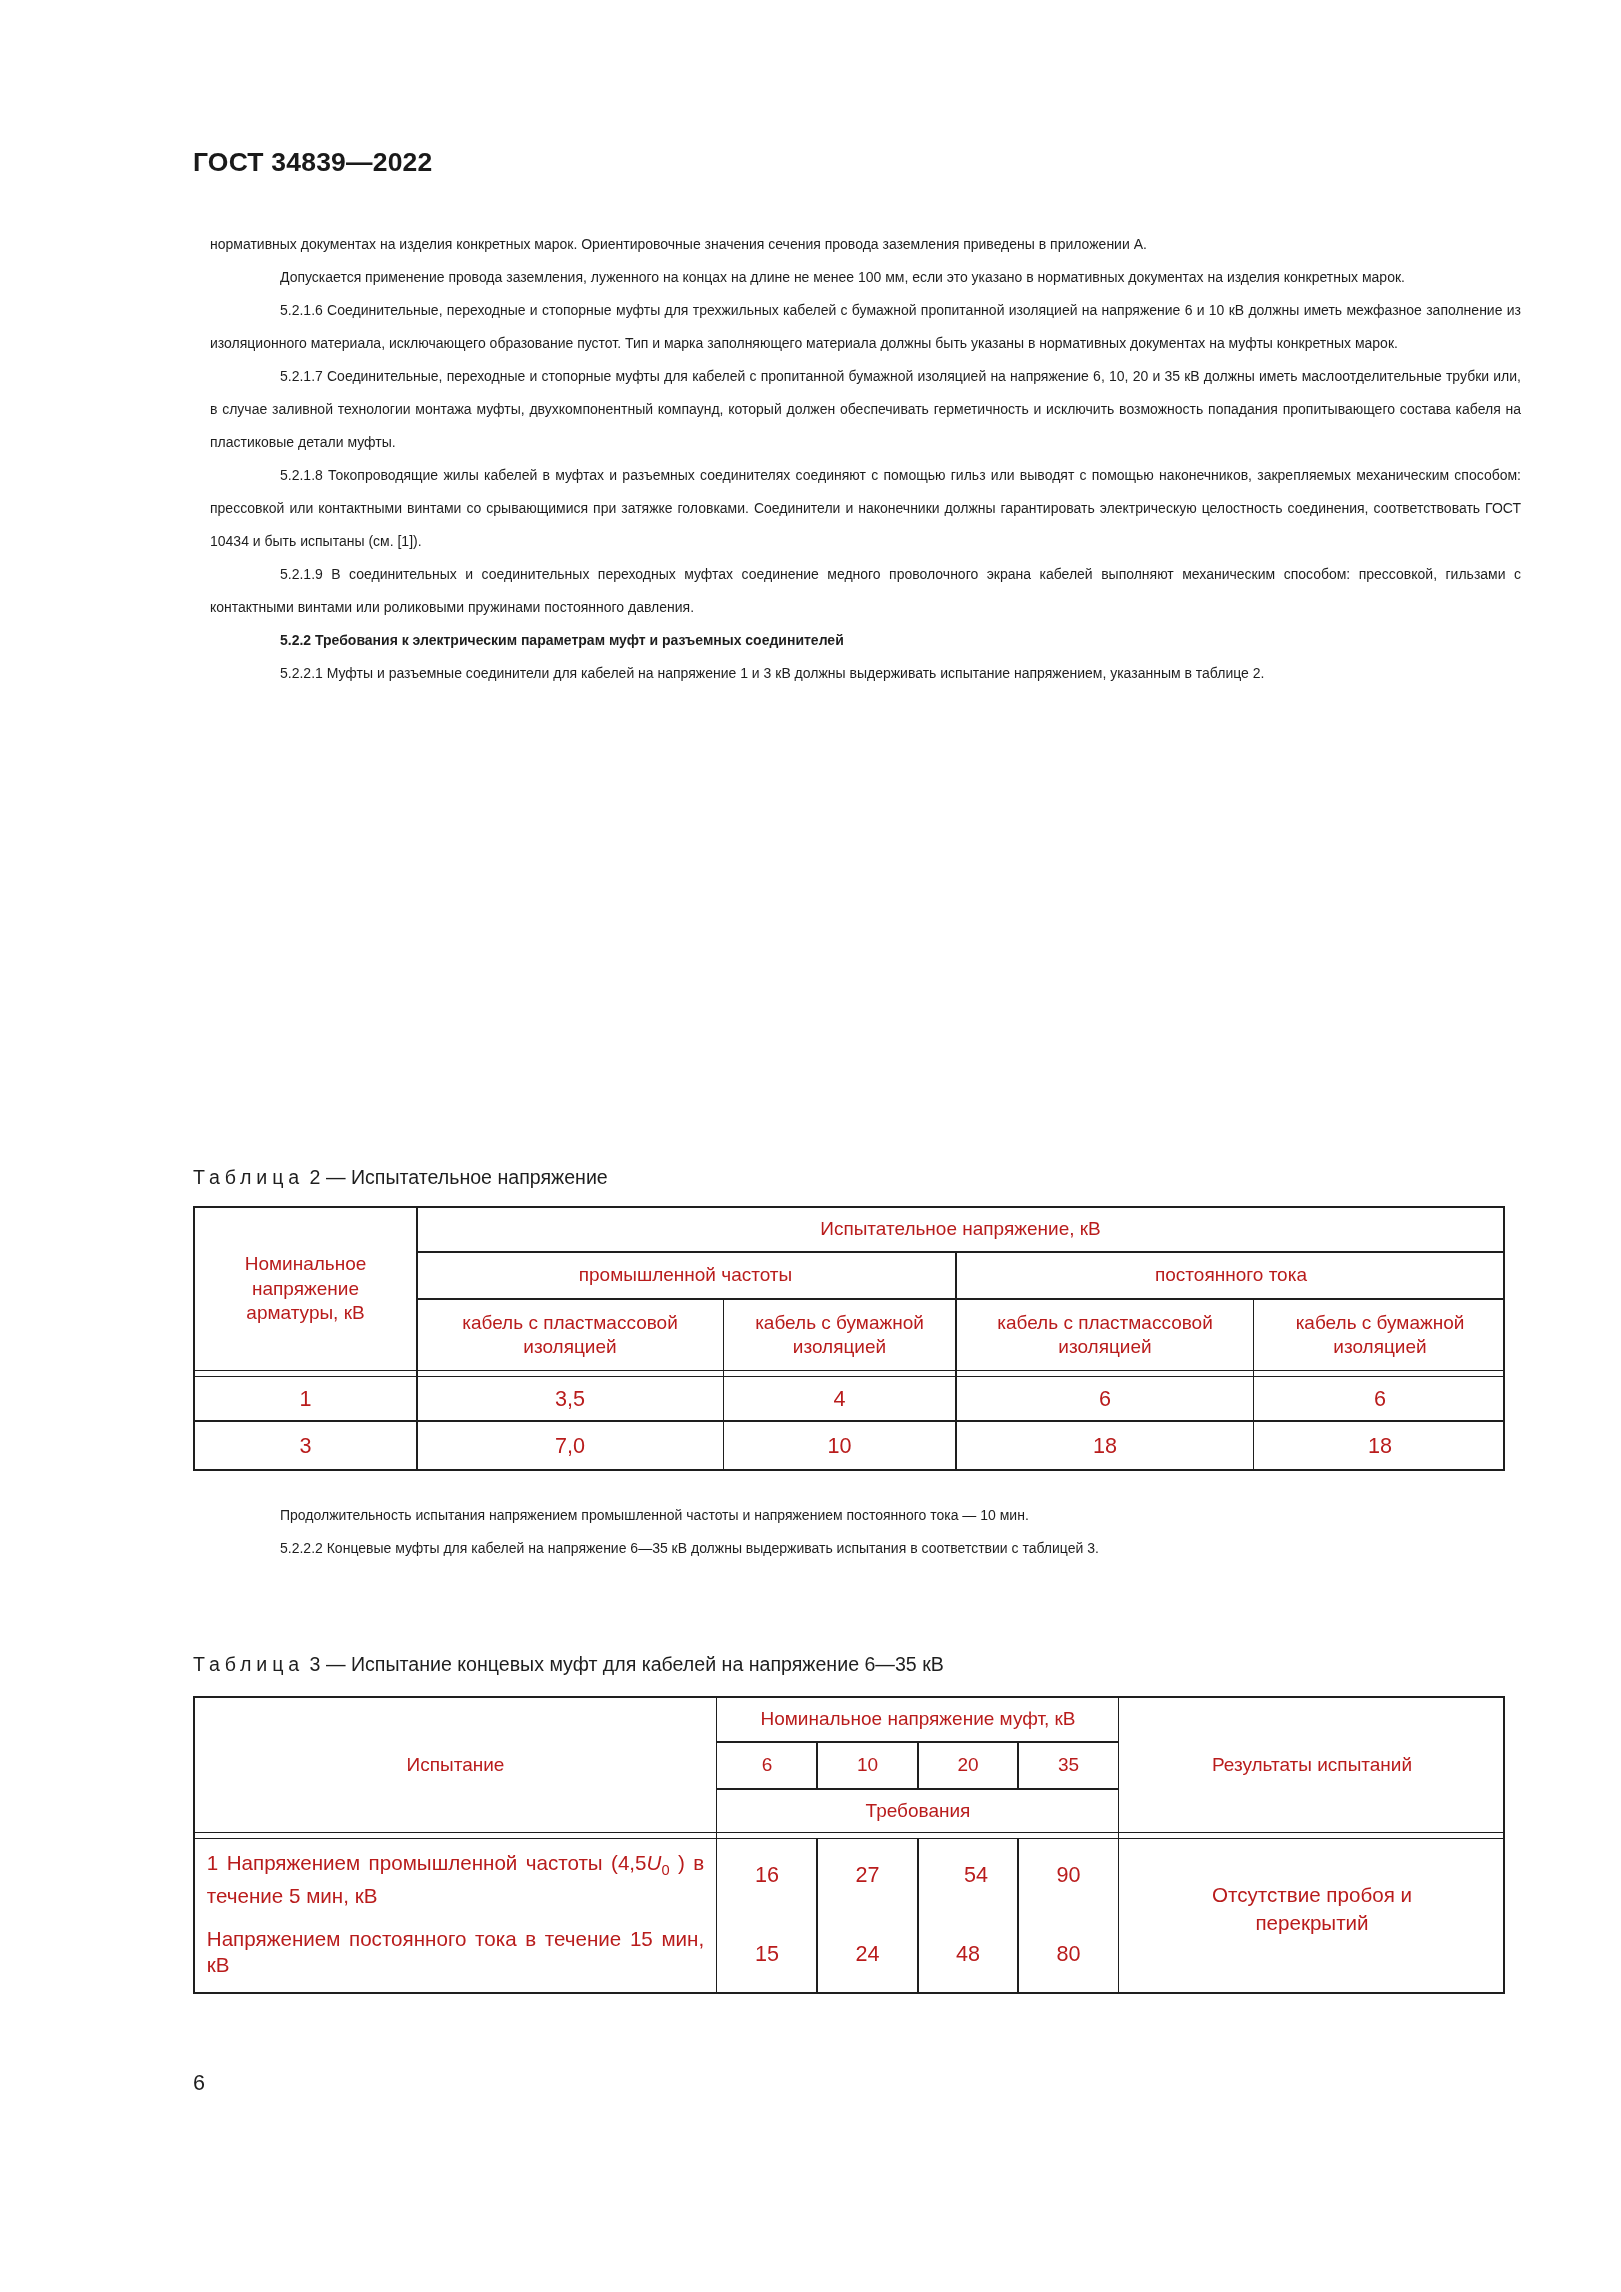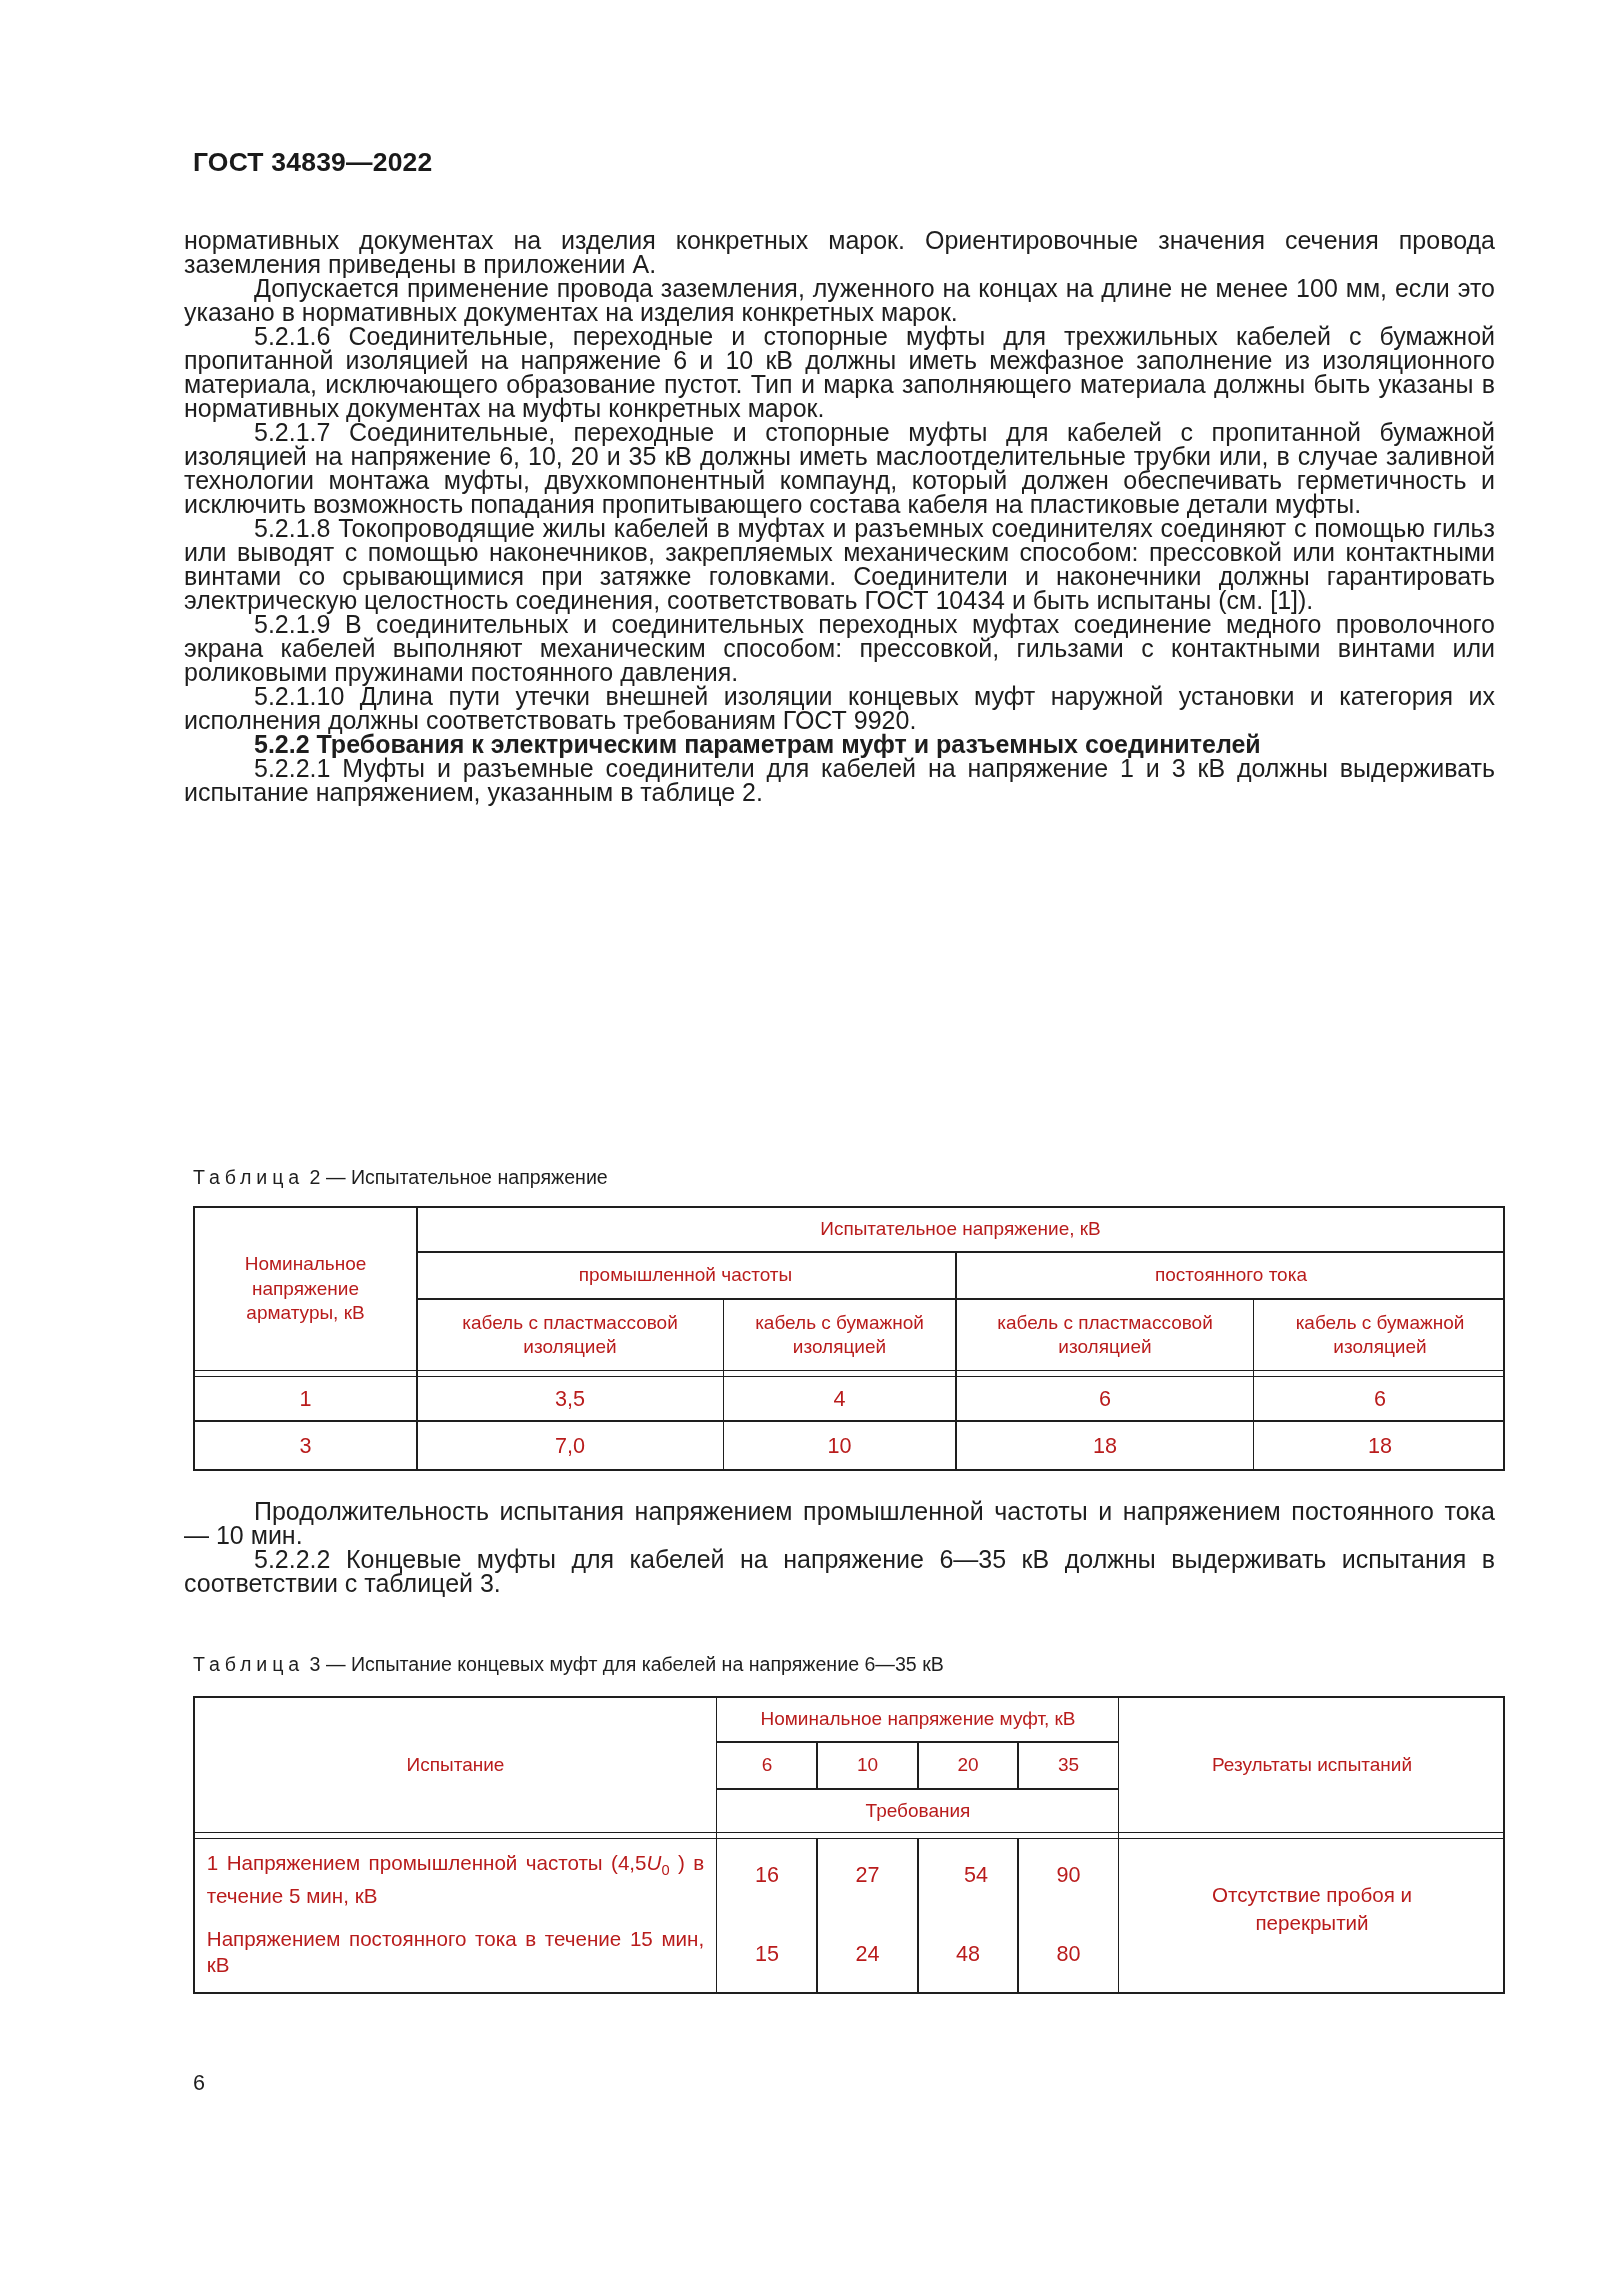--- a/index.html
+++ b/index.html
@@ -1,20 +1,20 @@
 <!DOCTYPE html>
 <html><head>
 <meta charset="utf-8">
 <style>
   html, body { margin: 0; padding: 0; background: #ffffff; }
   body { width: 1621px; height: 2293px; position: relative; overflow: hidden;
          font-family: "Liberation Sans", "DejaVu Sans", sans-serif; color: #1e1e1e; }
   .abs { position: absolute; }
   .doc-header { left: 193px; top: 147px; font-size: 26.5px; font-weight: bold; letter-spacing: 0.2px; color: #1a1a1a; }
-  .body-text { left: 184px; top: 228px; width: 1311px; font-size: 25px; line-height: 24px; }
+  .body-text { left: 210px; top: 228px; width: 1311px; font-size: 14px; line-height: 33px; }
   .body-text p { margin: 0; text-align: justify; text-indent: 70px; }
   .body-text p.no-indent { text-indent: 0; }
   .body-text p.heading { font-weight: bold; }
   .caption { left: 193px; font-size: 19.6px; }
   .caption .spaced { letter-spacing: 4.9px; }
   .tbl { left: 193px; width: 1312px; border: 2.9px solid #1e1e1e; box-sizing: border-box; }
   .cell { position: absolute; box-sizing: border-box; display: flex; align-items: center; justify-content: center;
           text-align: center; font-size: 19px; line-height: 24.5px; color: #b91c1c; }
   .hline { position: absolute; height: 0; border-top: 2.5px solid #1e1e1e; }
   .hline.thin { border-top-width: 1.5px; }
@@ -31,21 +31,20 @@
 
 <div class="abs doc-header">ГОСТ 34839—2022</div>
 
 <div class="abs body-text">
   <p class="no-indent">нормативных документах на изделия конкретных марок. Ориентировочные значения сечения провода заземления приведены в приложении А.</p>
   <p>Допускается применение провода заземления, луженного на концах на длине не менее 100 мм, если это указано в нормативных документах на изделия конкретных марок.</p>
   <p>5.2.1.6 Соединительные, переходные и стопорные муфты для трехжильных кабелей с бумажной пропитанной изоляцией на напряжение 6 и 10 кВ должны иметь межфазное заполнение из изоляционного материала, исключающего образование пустот. Тип и марка заполняющего материала должны быть указаны в нормативных документах на муфты конкретных марок.</p>
   <p>5.2.1.7 Соединительные, переходные и стопорные муфты для кабелей с пропитанной бумажной изоляцией на напряжение 6, 10, 20 и 35 кВ должны иметь маслоотделительные трубки или, в случае заливной технологии монтажа муфты, двухкомпонентный компаунд, который должен обеспечивать герметичность и исключить возможность попадания пропитывающего состава кабеля на пластиковые детали муфты.</p>
   <p>5.2.1.8 Токопроводящие жилы кабелей в муфтах и разъемных соединителях соединяют с помощью гильз или выводят с помощью наконечников, закрепляемых механическим способом: прессовкой или контактными винтами со срывающимися при затяжке головками. Соединители и наконечники должны гарантировать электрическую целостность соединения, соответствовать ГОСТ 10434 и быть испытаны (см. [1]).</p>
   <p>5.2.1.9 В соединительных и соединительных переходных муфтах соединение медного проволочного экрана кабелей выполняют механическим способом: прессовкой, гильзами с контактными винтами или роликовыми пружинами постоянного давления.</p>
-  <p>5.2.1.10 Длина пути утечки внешней изоляции концевых муфт наружной установки и категория их исполнения должны соответствовать требованиям ГОСТ 9920.</p>
   <p class="heading">5.2.2 Требования к электрическим параметрам муфт и разъемных соединителей</p>
   <p>5.2.2.1 Муфты и разъемные соединители для кабелей на напряжение 1 и 3 кВ должны выдерживать испытание напряжением, указанным в таблице 2.</p>
 </div>
 
 <div class="abs caption" style="top:1166px;">
   <span class="spaced">Таблица</span><span> 2 — Испытательное напряжение</span>
 </div>
 
 <div class="abs tbl" style="top:1206px; height:265px;">
 

